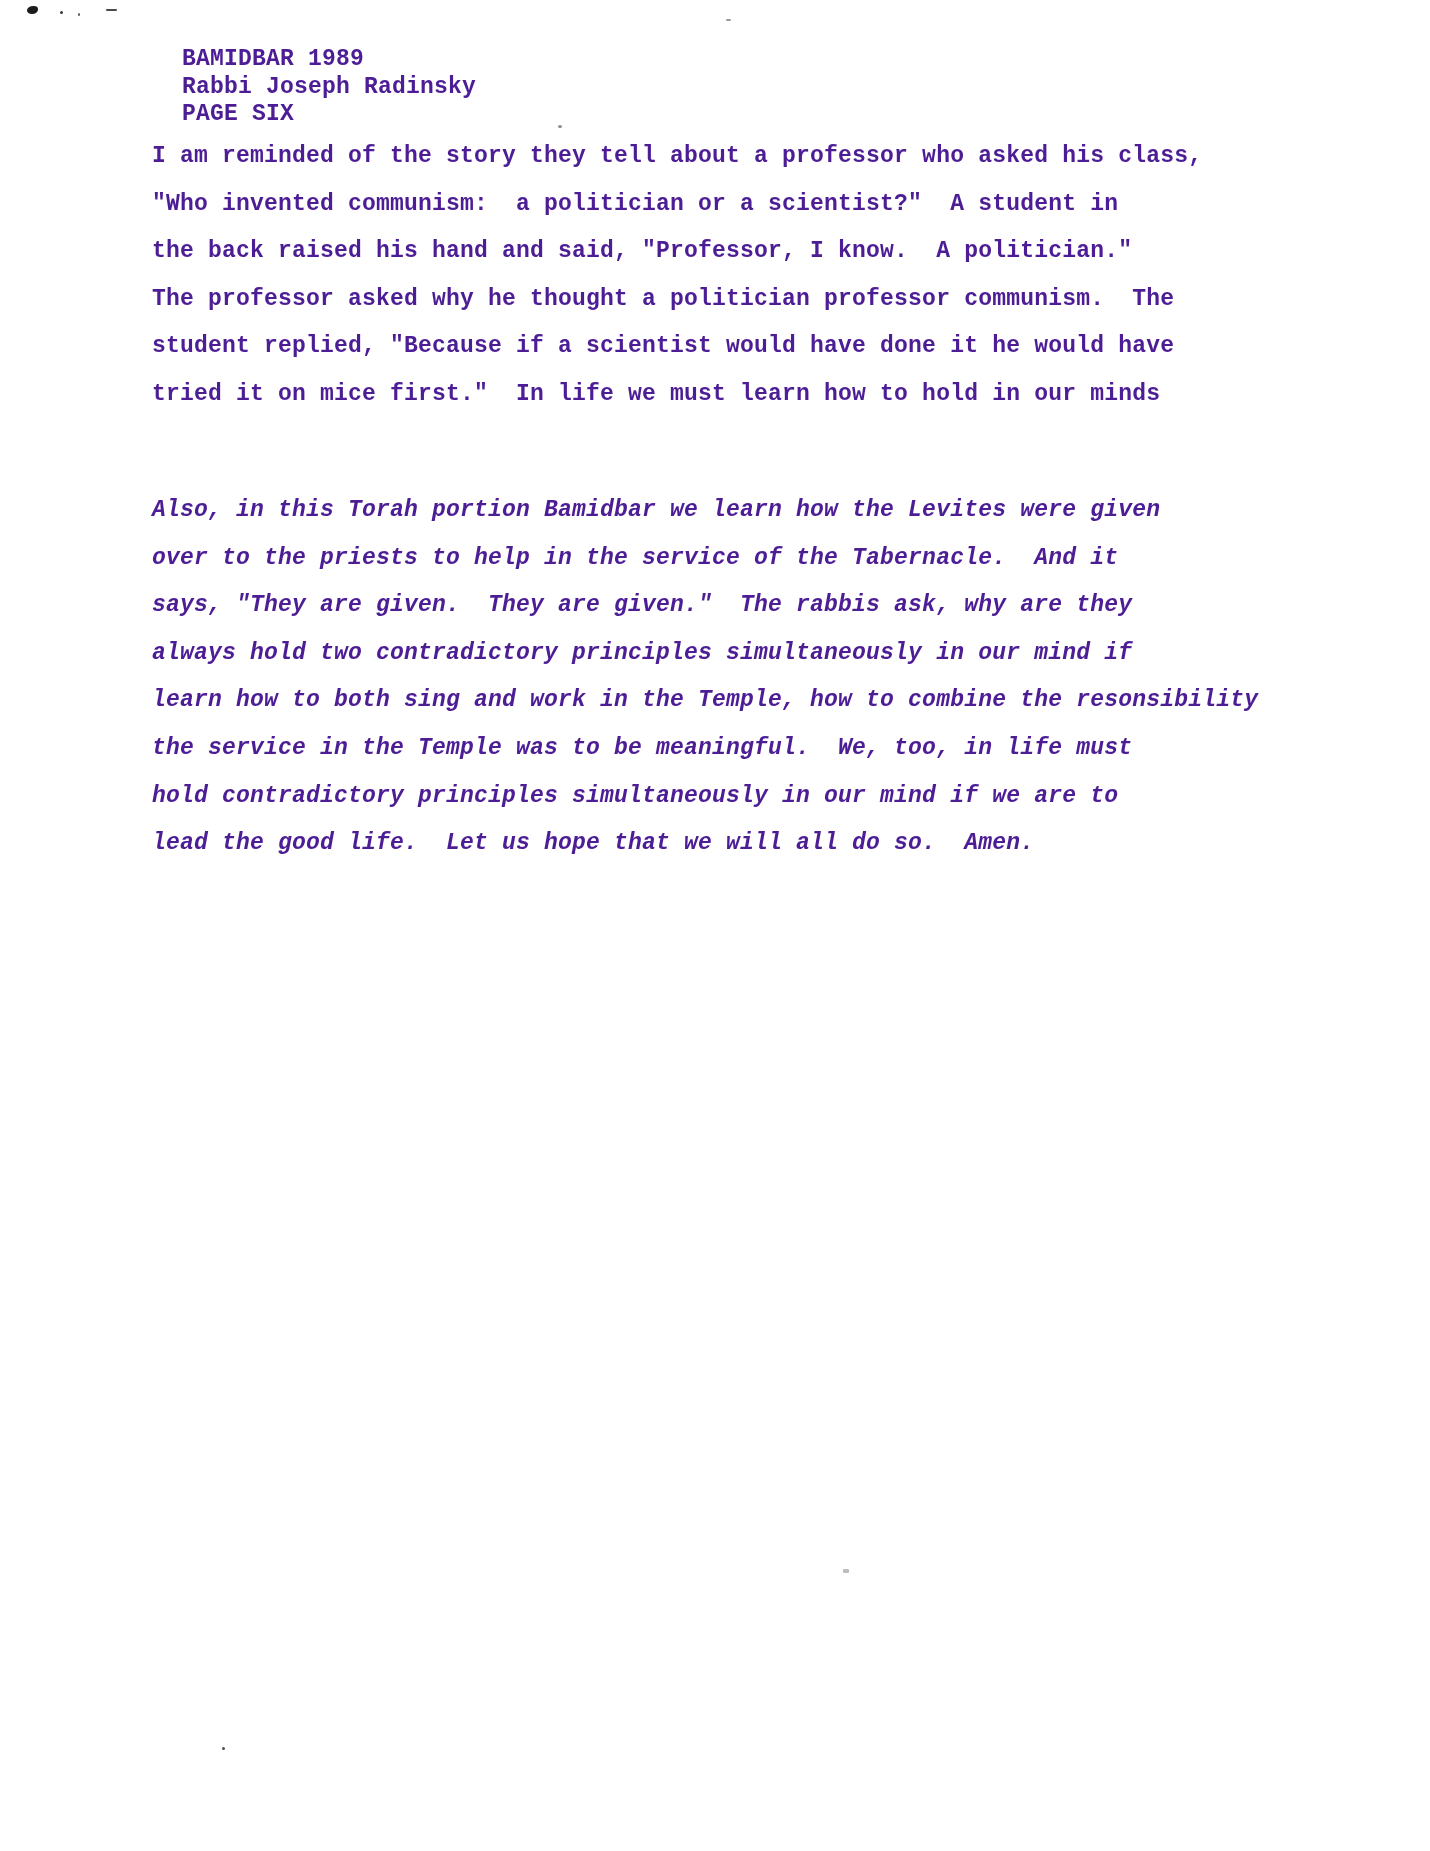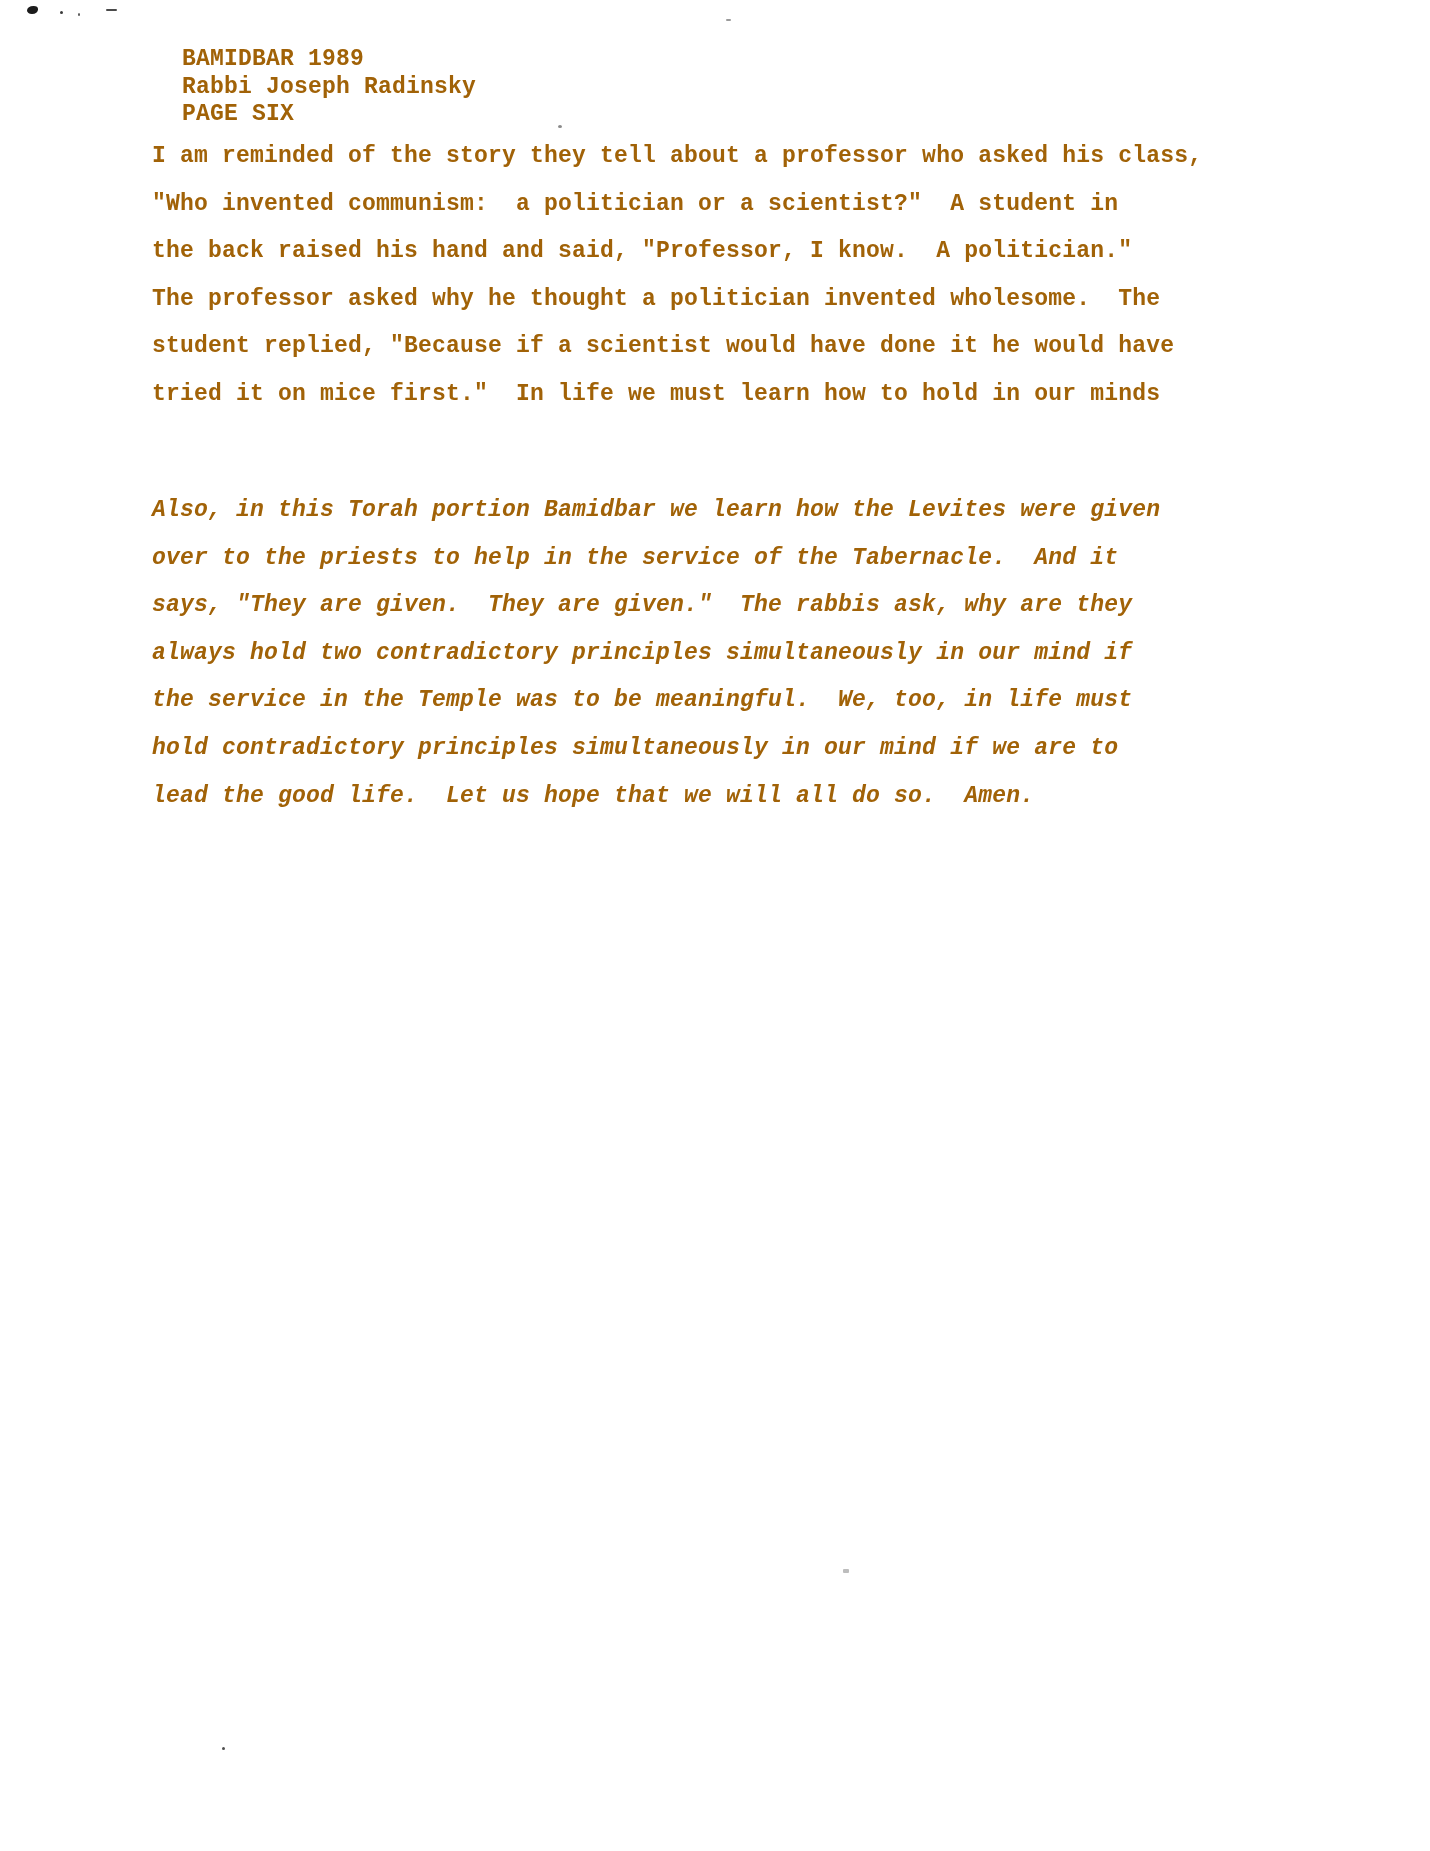--- a/index.html
+++ b/index.html
@@ -7,21 +7,21 @@
     padding: 0;
     background: #e8e8e8;
   }
   .page {
     position: relative;
     width: 1430px;
     height: 1851px;
     margin: 0 auto;
     background: #ffffff;
     font-family: "Liberation Mono", "DejaVu Sans Mono", monospace;
-    color: #a16207;
+    color: #4c1d95;
     overflow: hidden;
   }
   .header-block {
     position: absolute;
     left: 182px;
     top: 46px;
   }
   .header-line {
     font-size: 23px;
     line-height: 27.5px;
@@ -64,30 +64,31 @@
   <div class="header-block">
       <div class="header-line">BAMIDBAR 1989</div>
       <div class="header-line">Rabbi Joseph Radinsky</div>
       <div class="header-line">PAGE SIX</div>
     </div>
 
   <div class="paragraph paragraph-1">
       <div class="body-line">I am reminded of the story they tell about a professor who asked his class,</div>
       <div class="body-line">"Who invented communism:  a politician or a scientist?"  A student in</div>
       <div class="body-line">the back raised his hand and said, "Professor, I know.  A politician."</div>
-      <div class="body-line">The professor asked why he thought a politician invented wholesome.  The</div>
+      <div class="body-line">The professor asked why he thought a politician professor communism.  The</div>
       <div class="body-line">student replied, "Because if a scientist would have done it he would have</div>
       <div class="body-line">tried it on mice first."  In life we must learn how to hold in our minds</div>
     </div>
 
   <div class="paragraph paragraph-2">
       <div class="body-line">Also, in this Torah portion Bamidbar we learn how the Levites were given</div>
       <div class="body-line">over to the priests to help in the service of the Tabernacle.  And it</div>
       <div class="body-line">says, "They are given.  They are given."  The rabbis ask, why are they</div>
       <div class="body-line">always hold two contradictory principles simultaneously in our mind if</div>
+      <div class="body-line">learn how to both sing and work in the Temple, how to combine the resonsibility</div>
       <div class="body-line">the service in the Temple was to be meaningful.  We, too, in life must</div>
       <div class="body-line">hold contradictory principles simultaneously in our mind if we are to</div>
       <div class="body-line">lead the good life.  Let us hope that we will all do so.  Amen.</div>
     </div>
 
   <div class="artifact a1"></div>
   <div class="artifact a2"></div>
   <div class="artifact a3"></div>
   <div class="artifact a4"></div>
   <div class="artifact a5"></div>

